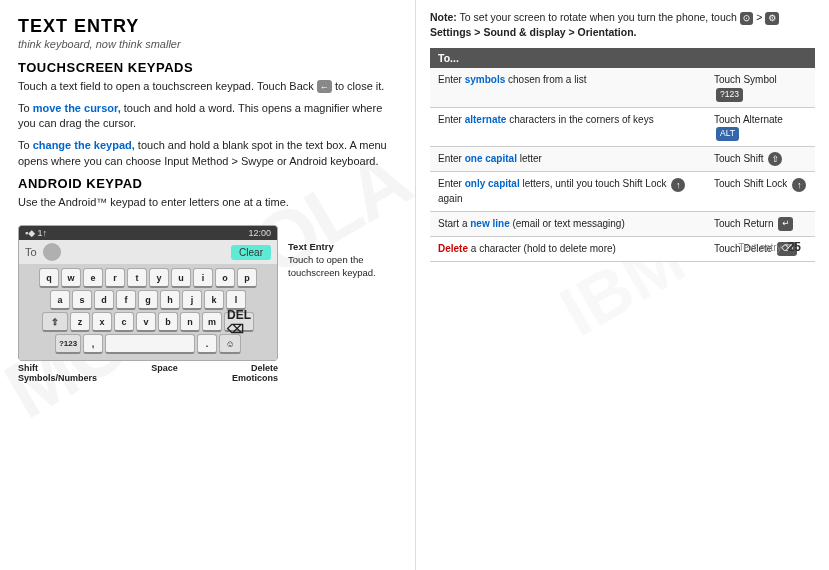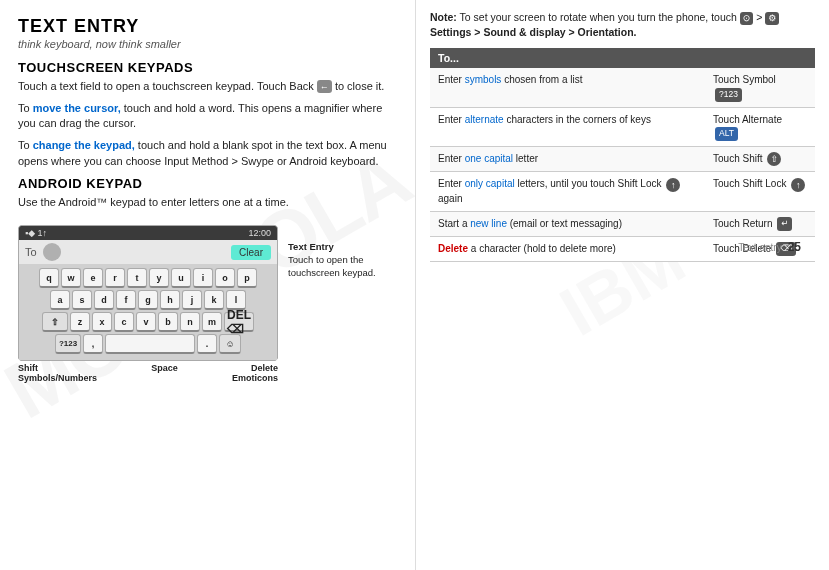--- a/index.html
+++ b/index.html
@@ -278,21 +278,21 @@
     .tips-table td {
       font-size: 10px;
       padding: 5px 8px;
       vertical-align: top;
       color: #222;
       line-height: 1.4;
     }
 
     .tips-table td .highlight-blue {
       color: #0066cc;
-      font-weight: normal;
+      font-weight: bold;
     }
 
     .tips-table td .highlight-red {
       color: #cc0000;
       font-weight: bold;
     }
 
     .icon-badge {
       display: inline-block;
       background: #555;

